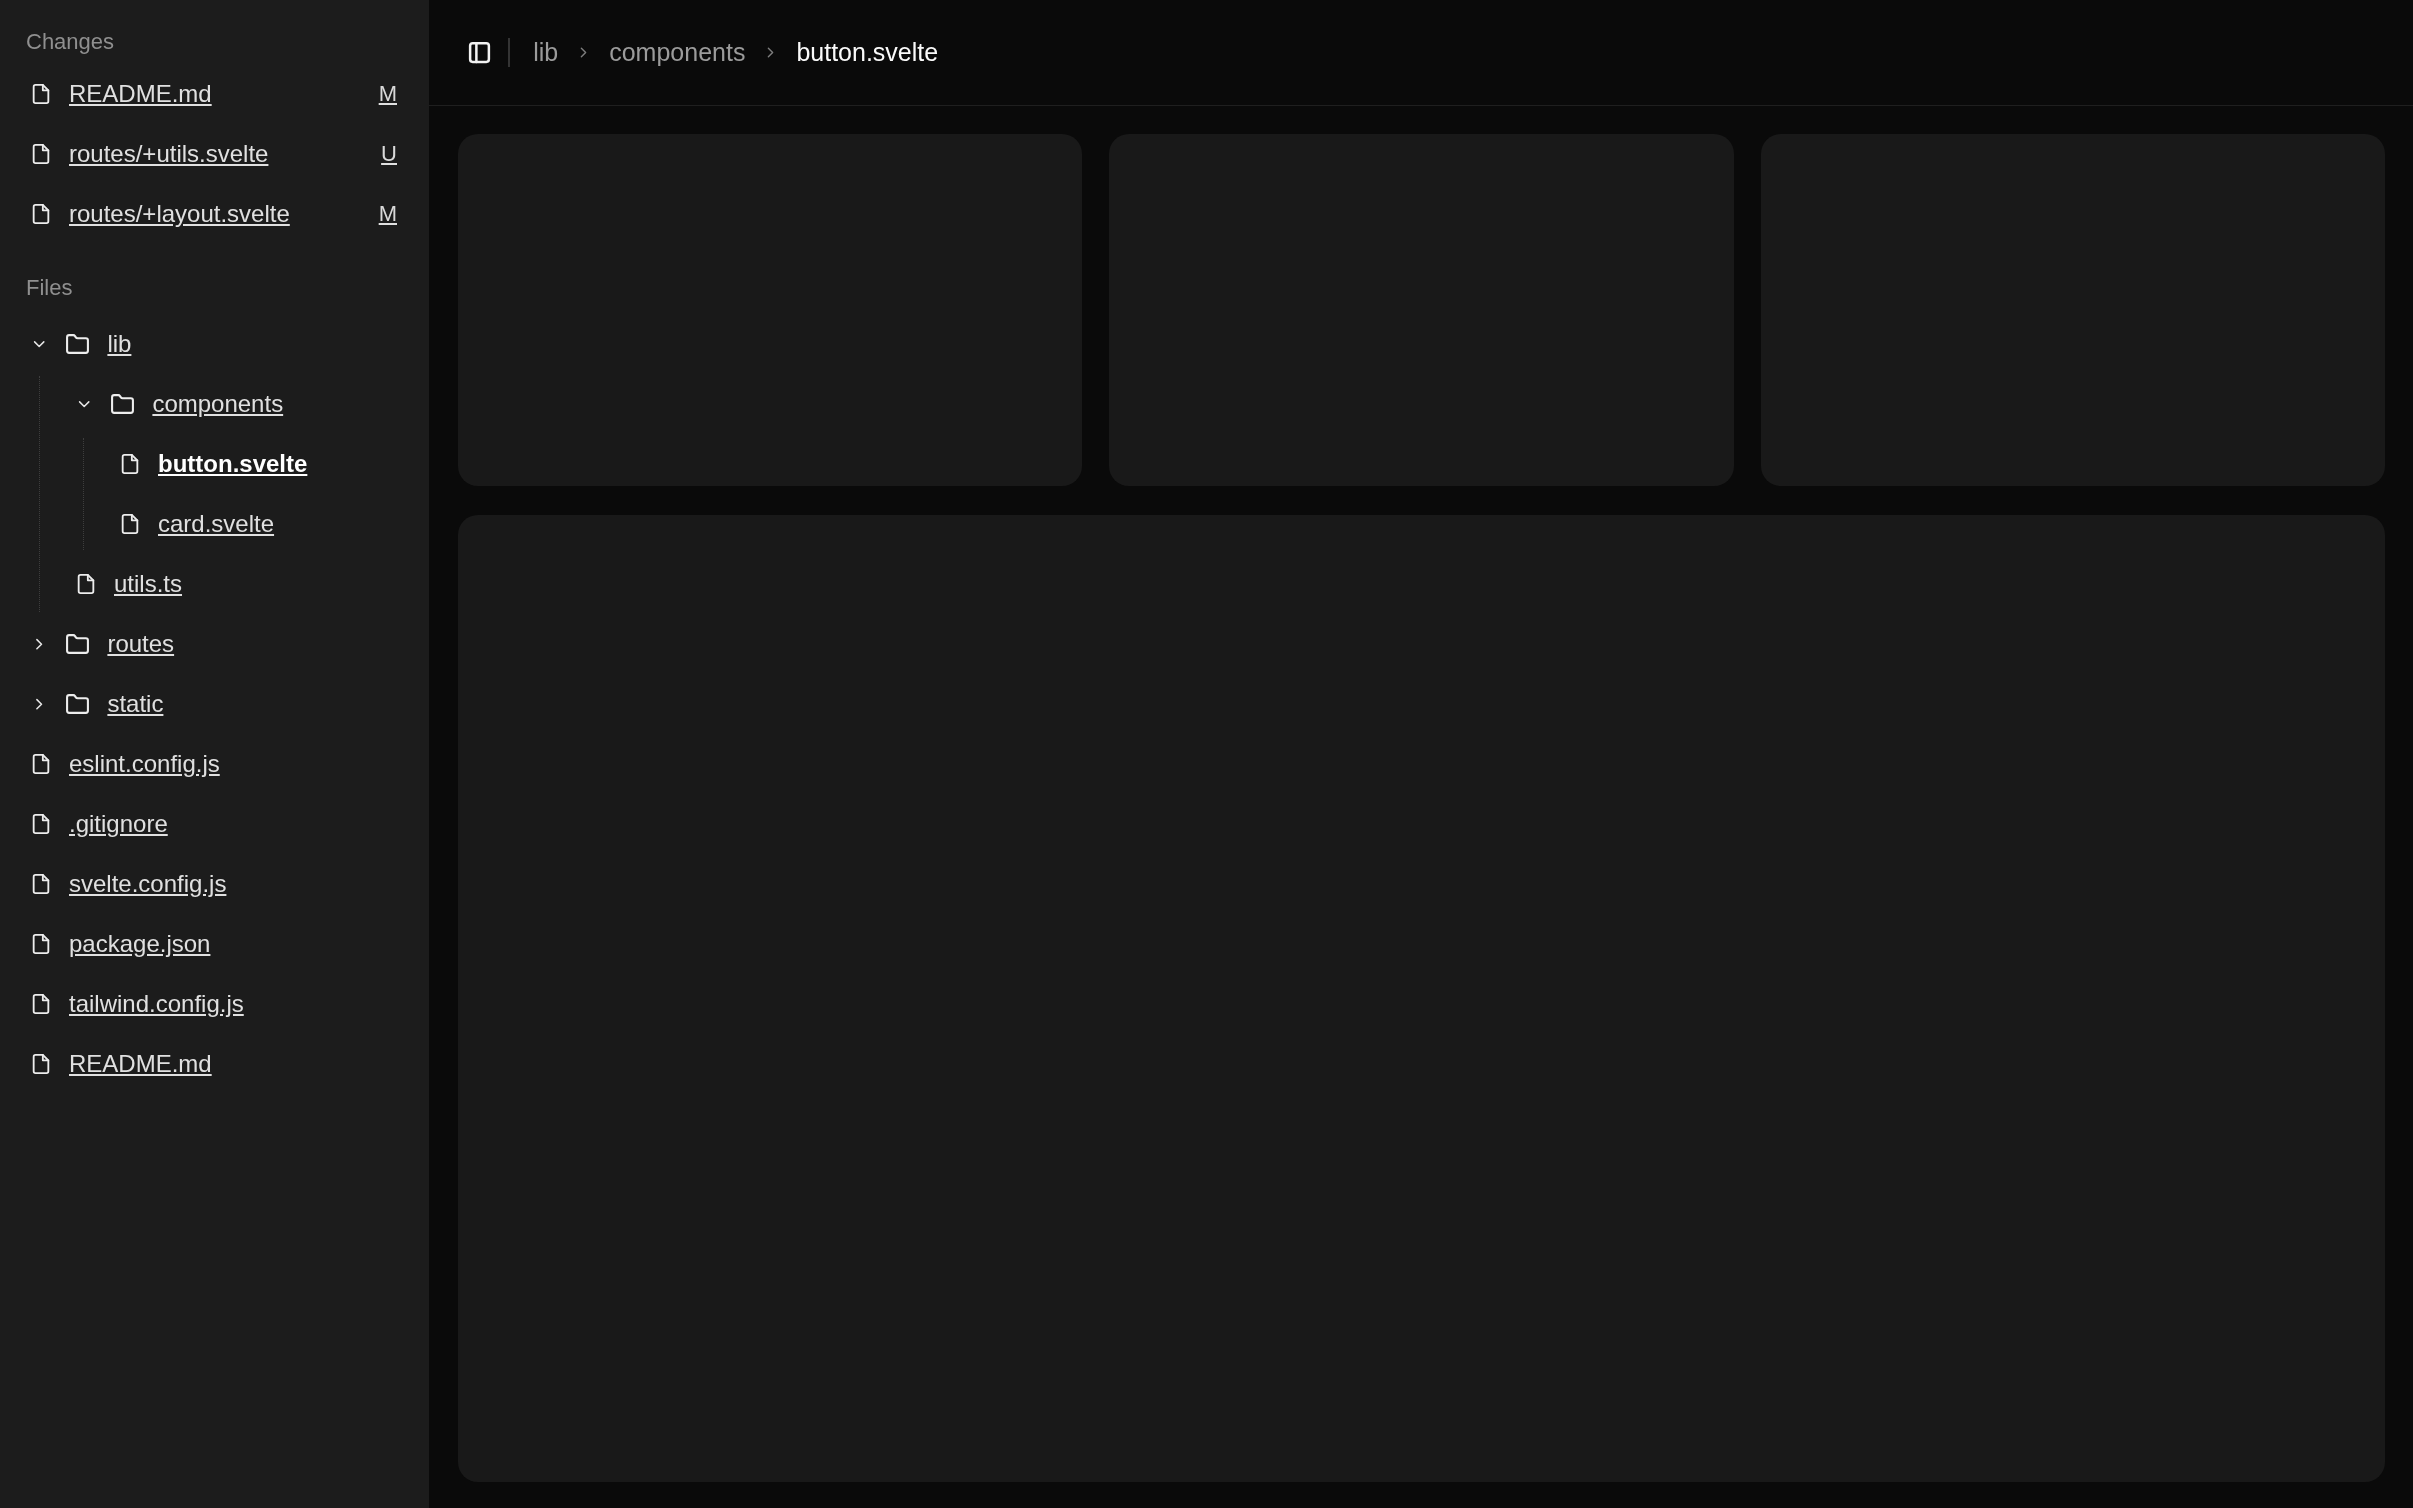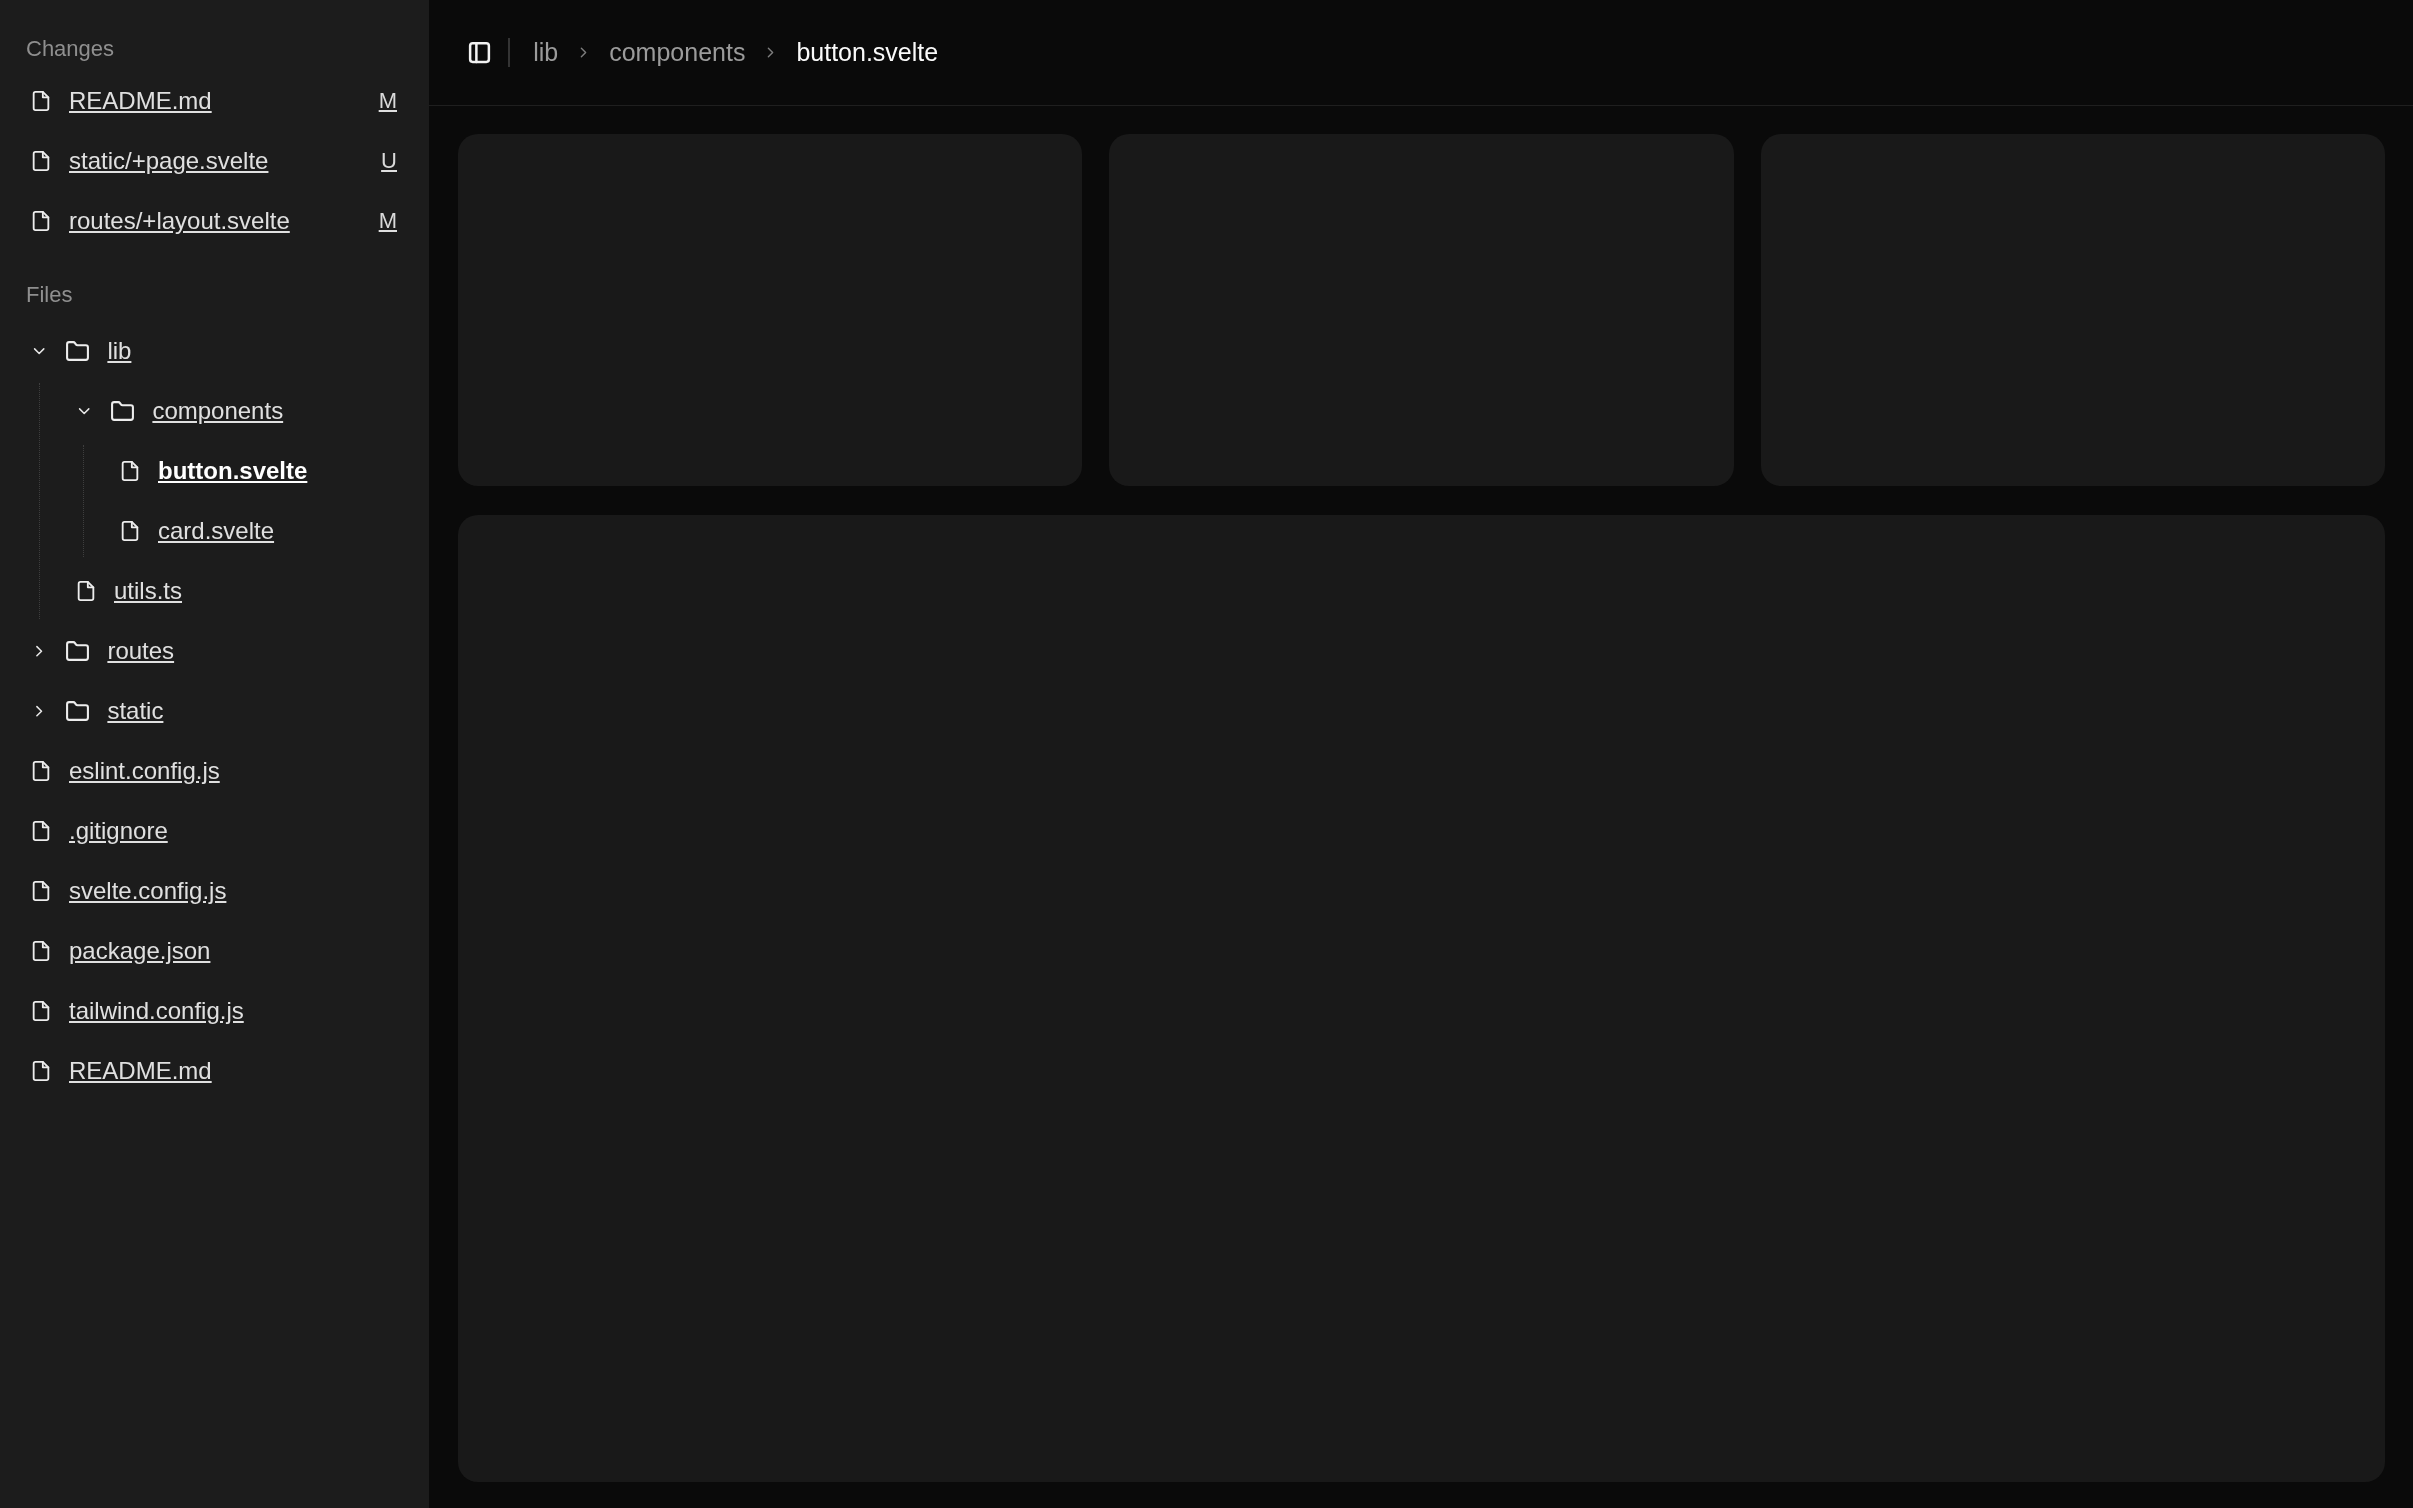--- a/index.html
+++ b/index.html
@@ -22,21 +22,21 @@
     display:flex;
   }
   svg{display:block;flex:none;}
 
   
   .sidebar{
     width:429px;
     height:1508px;
     background:var(--sidebar-bg);
     flex:none;
-    padding-top:29px;
+    padding-top:22px;
     overflow:hidden;
   }
   .section-label{
     height:39px;
     display:flex;
     align-items:center;
     padding-left:26px;
     font-size:22px;
     color:var(--muted);
     margin-bottom:3.4px;
@@ -159,21 +159,21 @@
           <path d="M14 2v6h6"></path>
         </svg>
       <span>README.md</span>
       <span class="badge">M</span>
     </div>
     <div class="row">
       <svg class="file-ic" width="22" height="22" viewBox="0 0 24 24" fill="none" stroke="currentColor" stroke-width="2" stroke-linecap="round" stroke-linejoin="round">
           <path d="M14 2H6a2 2 0 0 0-2 2v16a2 2 0 0 0 2 2h12a2 2 0 0 0 2-2V8z"></path>
           <path d="M14 2v6h6"></path>
         </svg>
-      <span>static/+page.svelte</span>
+      <span>routes/+utils.svelte</span>
       <span class="badge">U</span>
     </div>
     <div class="row">
       <svg class="file-ic" width="22" height="22" viewBox="0 0 24 24" fill="none" stroke="currentColor" stroke-width="2" stroke-linecap="round" stroke-linejoin="round">
           <path d="M14 2H6a2 2 0 0 0-2 2v16a2 2 0 0 0 2 2h12a2 2 0 0 0 2-2V8z"></path>
           <path d="M14 2v6h6"></path>
         </svg>
       <span>routes/+layout.svelte</span>
       <span class="badge">M</span>
     </div>

